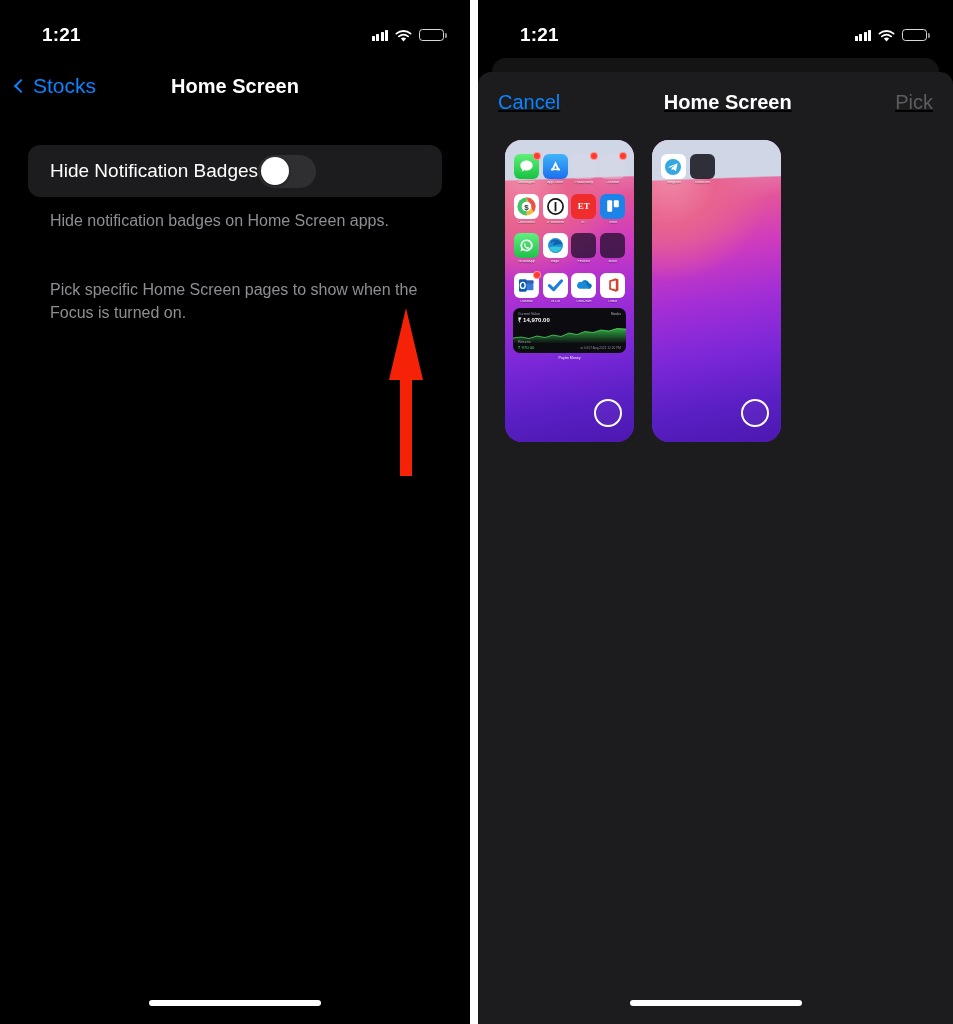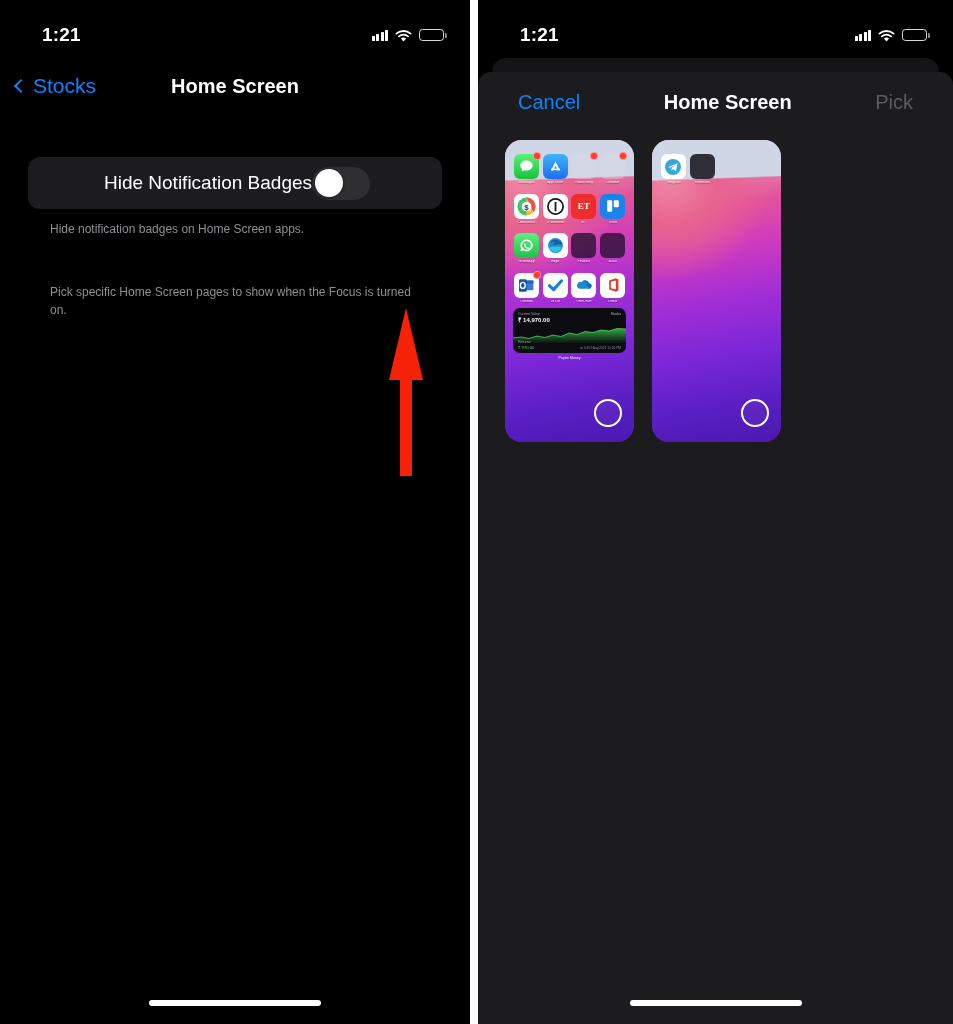--- a/index.html
+++ b/index.html
@@ -88,46 +88,46 @@
     margin-right: 2px;
   }
   .nav-title {
     width: 100%; text-align: center;
     color: #ffffff; font-size: 20px; font-weight: bold;
   }
 
   
   .settings { position: absolute; top: 145px; left: 0; right: 0; }
   .row {
-    margin: 12px 28px;
+    margin: 0 28px;
     background: #1c1c1e;
     border-radius: 12px;
     height: 52px;
     display: flex; align-items: center;
-    justify-content: center;
+    justify-content: flex-start;
     padding: 0 18px 0 22px;
   }
   .row-label { color: #ffffff; font-size: 19px; }
   .switch {
     width: 58px; height: 33px;
     border-radius: 17px;
     background: #2f2f31;
     position: relative;
     flex: 0 0 auto;
   }
   .switch .knob {
     position: absolute; top: 2.5px; left: 2.5px;
     width: 28px; height: 28px;
     border-radius: 50%;
     background: #ffffff;
     box-shadow: 0 1px 3px rgba(0,0,0,0.5);
   }
   .footnote {
     color: #8e8e93;
-    font-size: 12px;
+    font-size: 16px;
     line-height: 1.45;
     margin: 12px 40px 0 50px;
   }
   .gap { height: 34px; }
 
   
   .arrow {
     position: absolute;
     left: 386px; top: 308px;
     width: 40px; height: 168px;
@@ -144,21 +144,22 @@
   .sheet {
     position: absolute;
     left: 0; right: 0; top: 72px; bottom: 0;
     background: #1c1c1e;
     border-radius: 13px 13px 0 0;
   }
   .sheet-bar {
     height: 60px;
     display: flex; align-items: center;
     justify-content: space-between;
-    padding: 0 40px;
+    padding: 0 20px;
+    text-decoration: underline;
   }
   .sheet-cancel { color: #0a84ff; font-size: 20px; }
   .sheet-title  { color: #ffffff; font-size: 20px; font-weight: bold; }
   .sheet-done   { color: #5c5c60; font-size: 20px; }
 
   
   .pages {
     display: flex; gap: 18px;
     padding: 8px 0 0 27px;
   }

